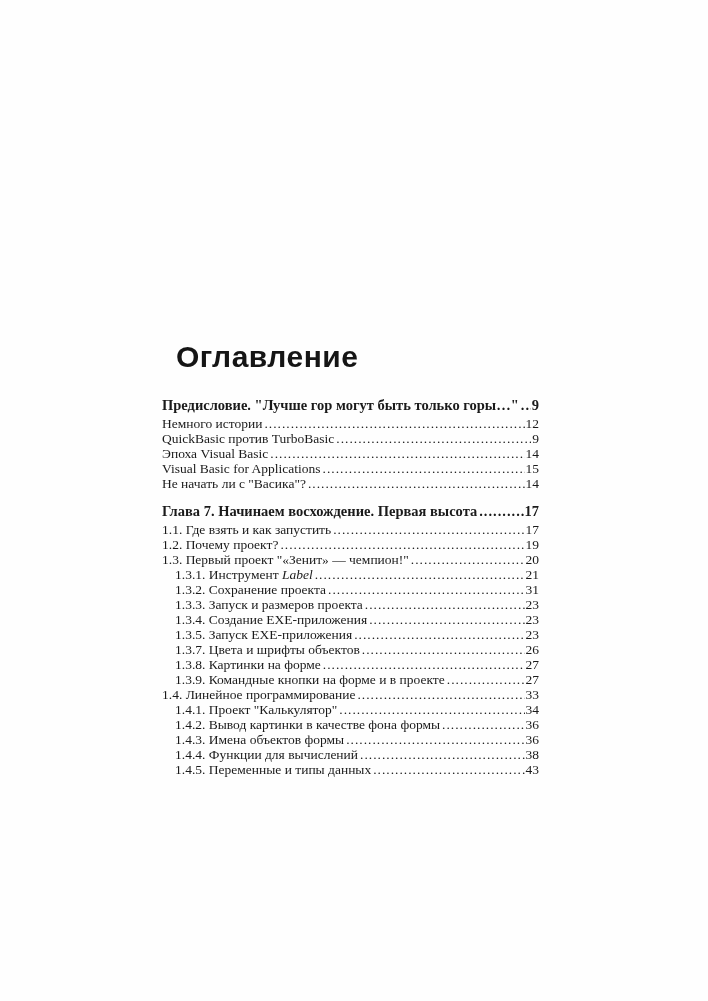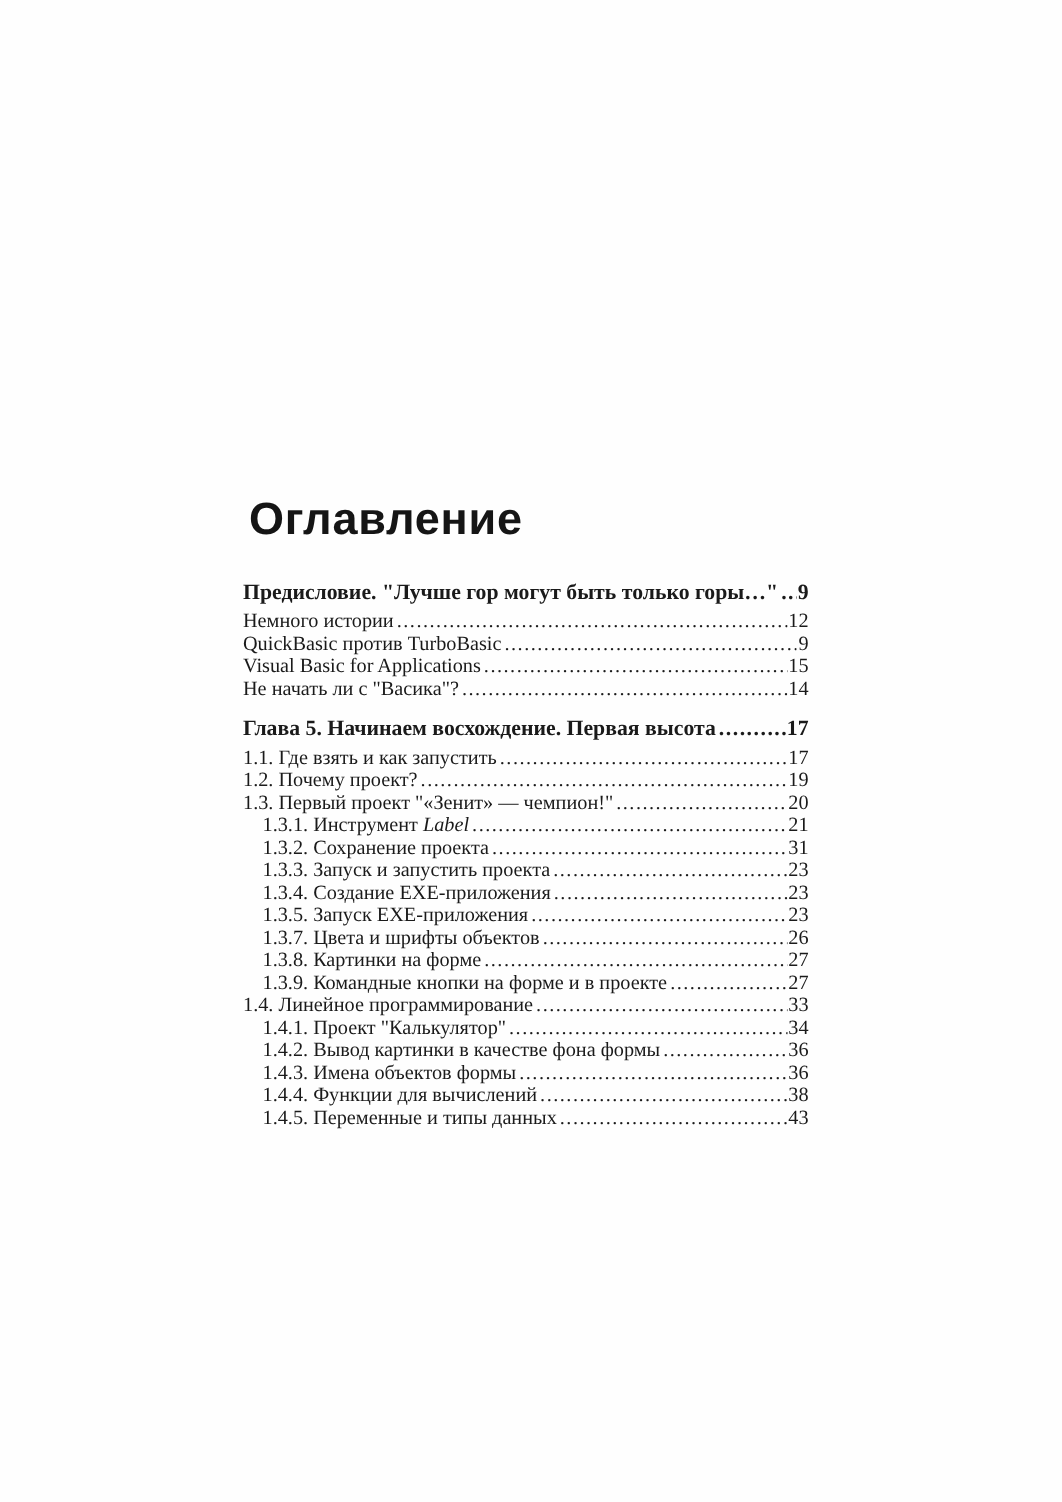--- a/index.html
+++ b/index.html
@@ -21,21 +21,21 @@
     left: 162px;
     top: 326px;
     width: 377px;
   }
   h1.page-title {
     font-family: "Liberation Sans", sans-serif;
     font-weight: bold;
     font-size: 30px;
     line-height: 1.1;
     letter-spacing: 0.5px;
-    margin: 4px;
+    margin: 14px;
     color: #151515;
   }
   nav.toc {
     margin-top: 24px;
   }
   .entry {
     display: flex;
     align-items: baseline;
     font-size: 13.5px;
     line-height: 15px;
@@ -88,31 +88,36 @@
           <span class="label">Немного истории </span>
           <span class="dots"></span>
           <span class="pagenum">12</span>
         </div>
         <div class="entry l1">
           <span class="label">QuickBasic против TurboBasic </span>
           <span class="dots"></span>
           <span class="pagenum">9</span>
         </div>
         <div class="entry l1">
+          <span class="label">Эпоха Visual Basic</span>
+          <span class="dots"></span>
+          <span class="pagenum">14</span>
+        </div>
+        <div class="entry l1">
           <span class="label">Visual Basic for Applications </span>
           <span class="dots"></span>
           <span class="pagenum">15</span>
         </div>
         <div class="entry l1">
           <span class="label">Не начать ли с "Васика"? </span>
           <span class="dots"></span>
           <span class="pagenum">14</span>
         </div>
         <div class="entry chapter">
-          <span class="label">Глава 5. Начинаем восхождение. Первая высота</span>
+          <span class="label">Глава 7. Начинаем восхождение. Первая высота</span>
           <span class="dots"></span>
           <span class="pagenum">17</span>
         </div>
         <div class="entry l1">
           <span class="label">1.1. Где взять и как запустить </span>
           <span class="dots"></span>
           <span class="pagenum">17</span>
         </div>
         <div class="entry l1">
           <span class="label">1.2. Почему проект?</span>
@@ -128,21 +133,21 @@
           <span class="label">1.3.1. Инструмент <em>Label</em></span>
           <span class="dots"></span>
           <span class="pagenum">21</span>
         </div>
         <div class="entry l2">
           <span class="label">1.3.2. Сохранение проекта</span>
           <span class="dots"></span>
           <span class="pagenum">31</span>
         </div>
         <div class="entry l2">
-          <span class="label">1.3.3. Запуск и запустить проекта </span>
+          <span class="label">1.3.3. Запуск и размеров проекта </span>
           <span class="dots"></span>
           <span class="pagenum">23</span>
         </div>
         <div class="entry l2">
           <span class="label">1.3.4. Создание EXE-приложения </span>
           <span class="dots"></span>
           <span class="pagenum">23</span>
         </div>
         <div class="entry l2">
           <span class="label">1.3.5. Запуск EXE-приложения </span>

